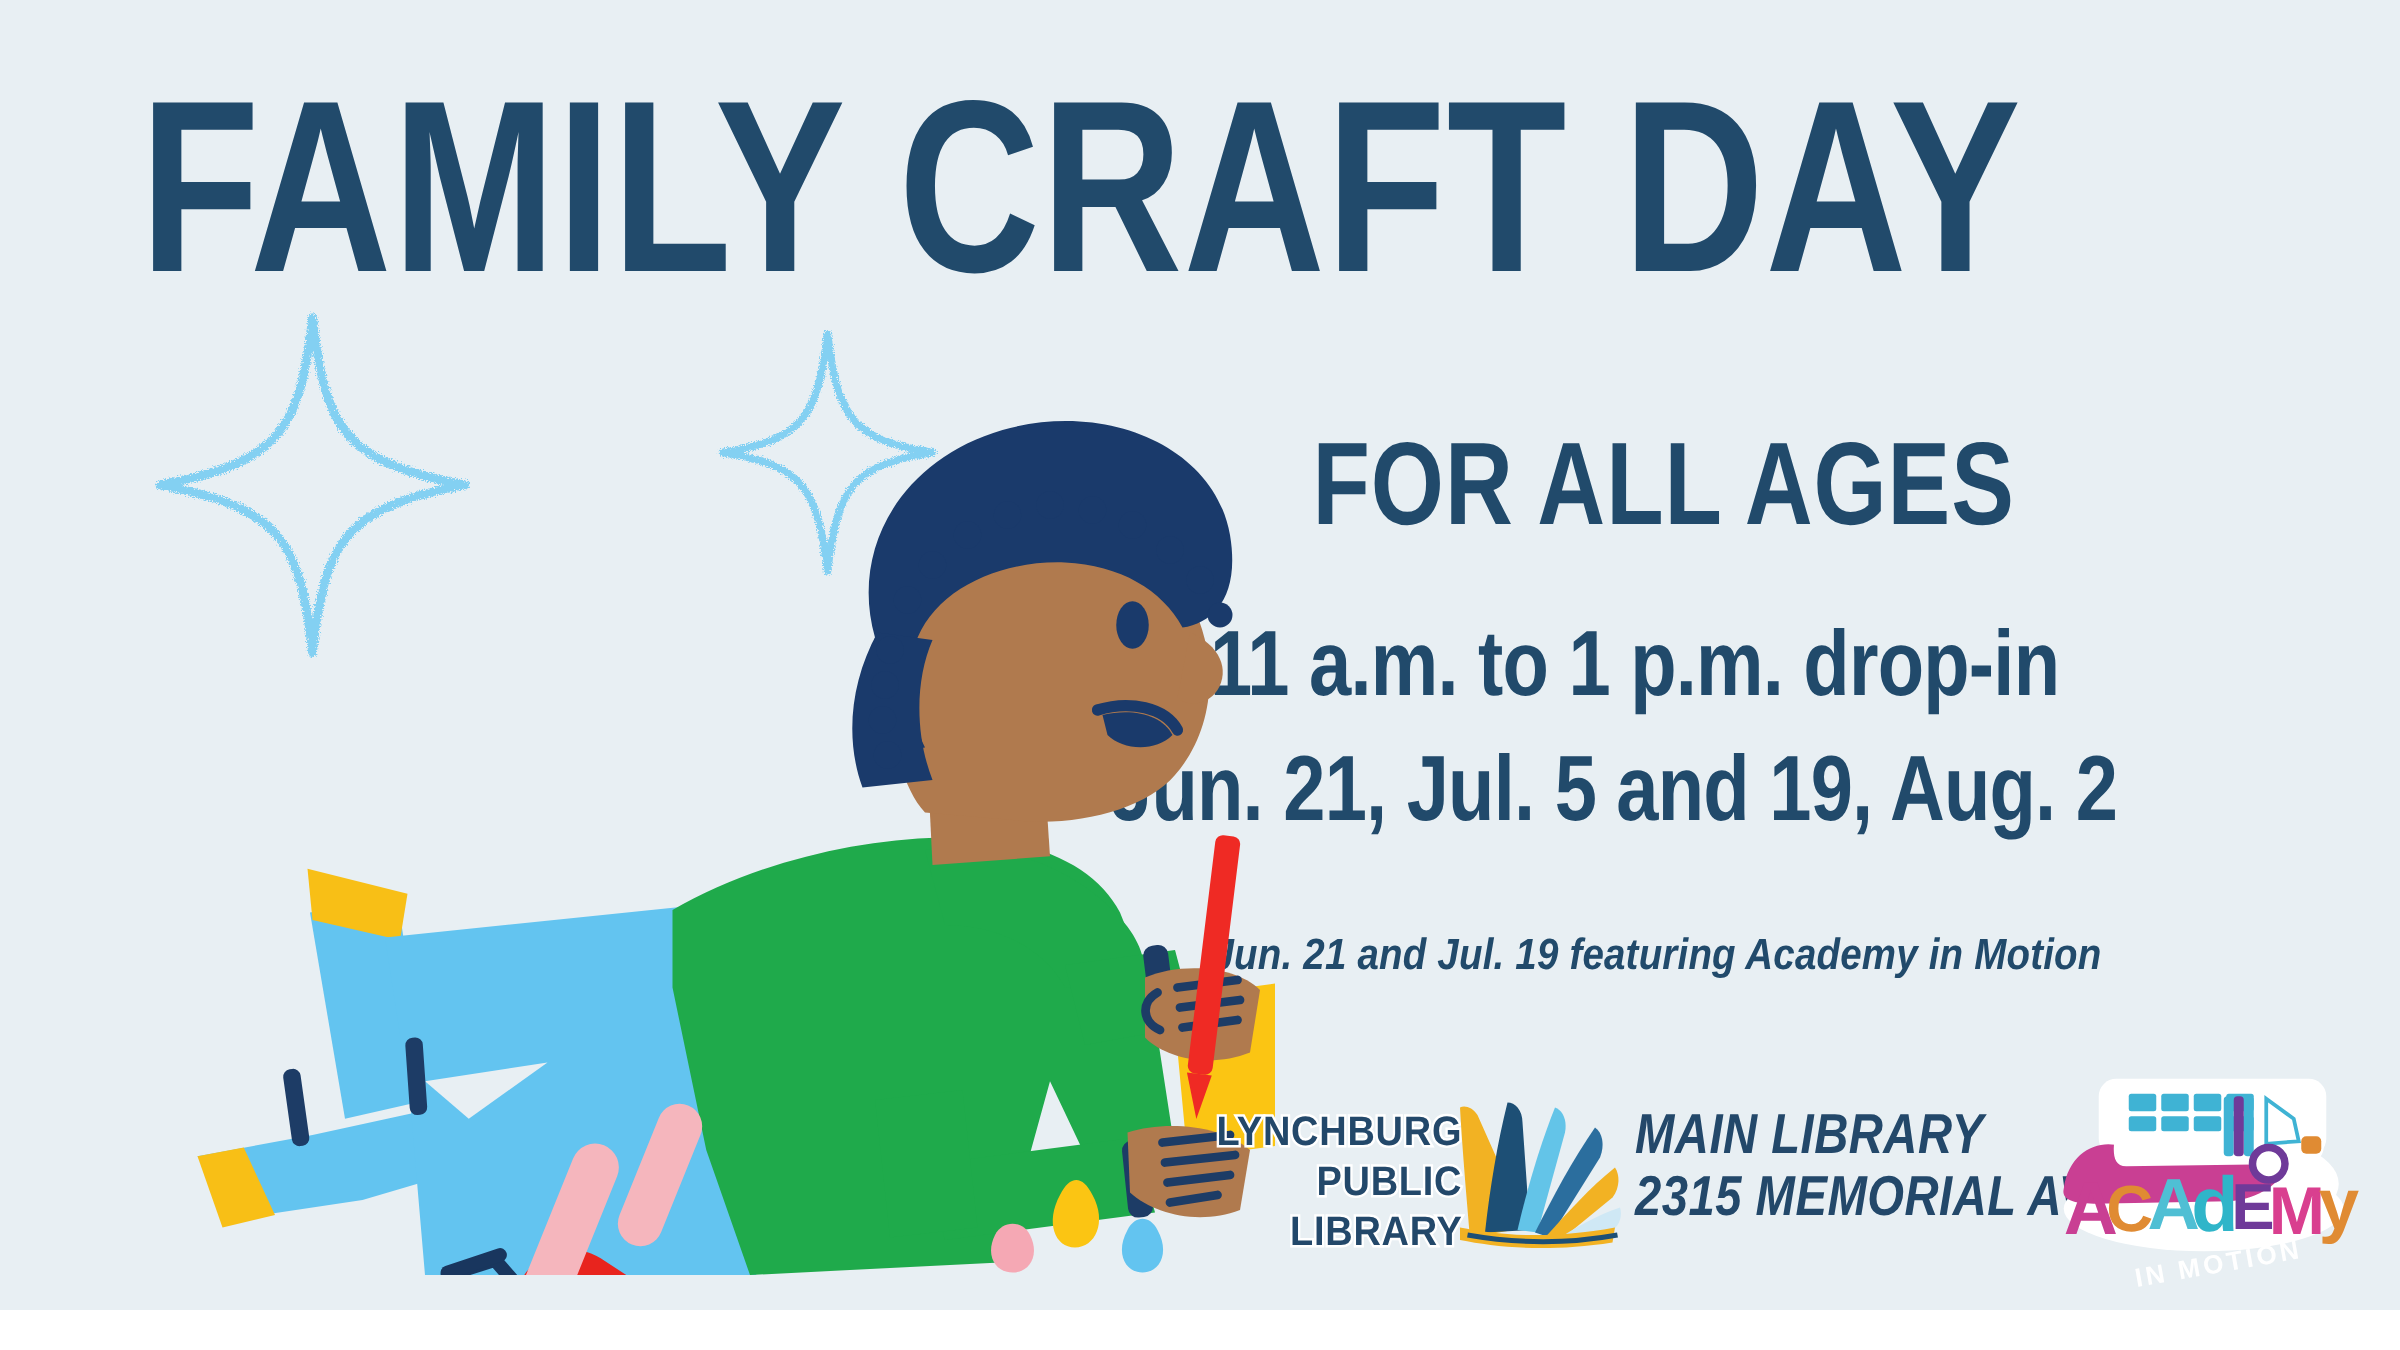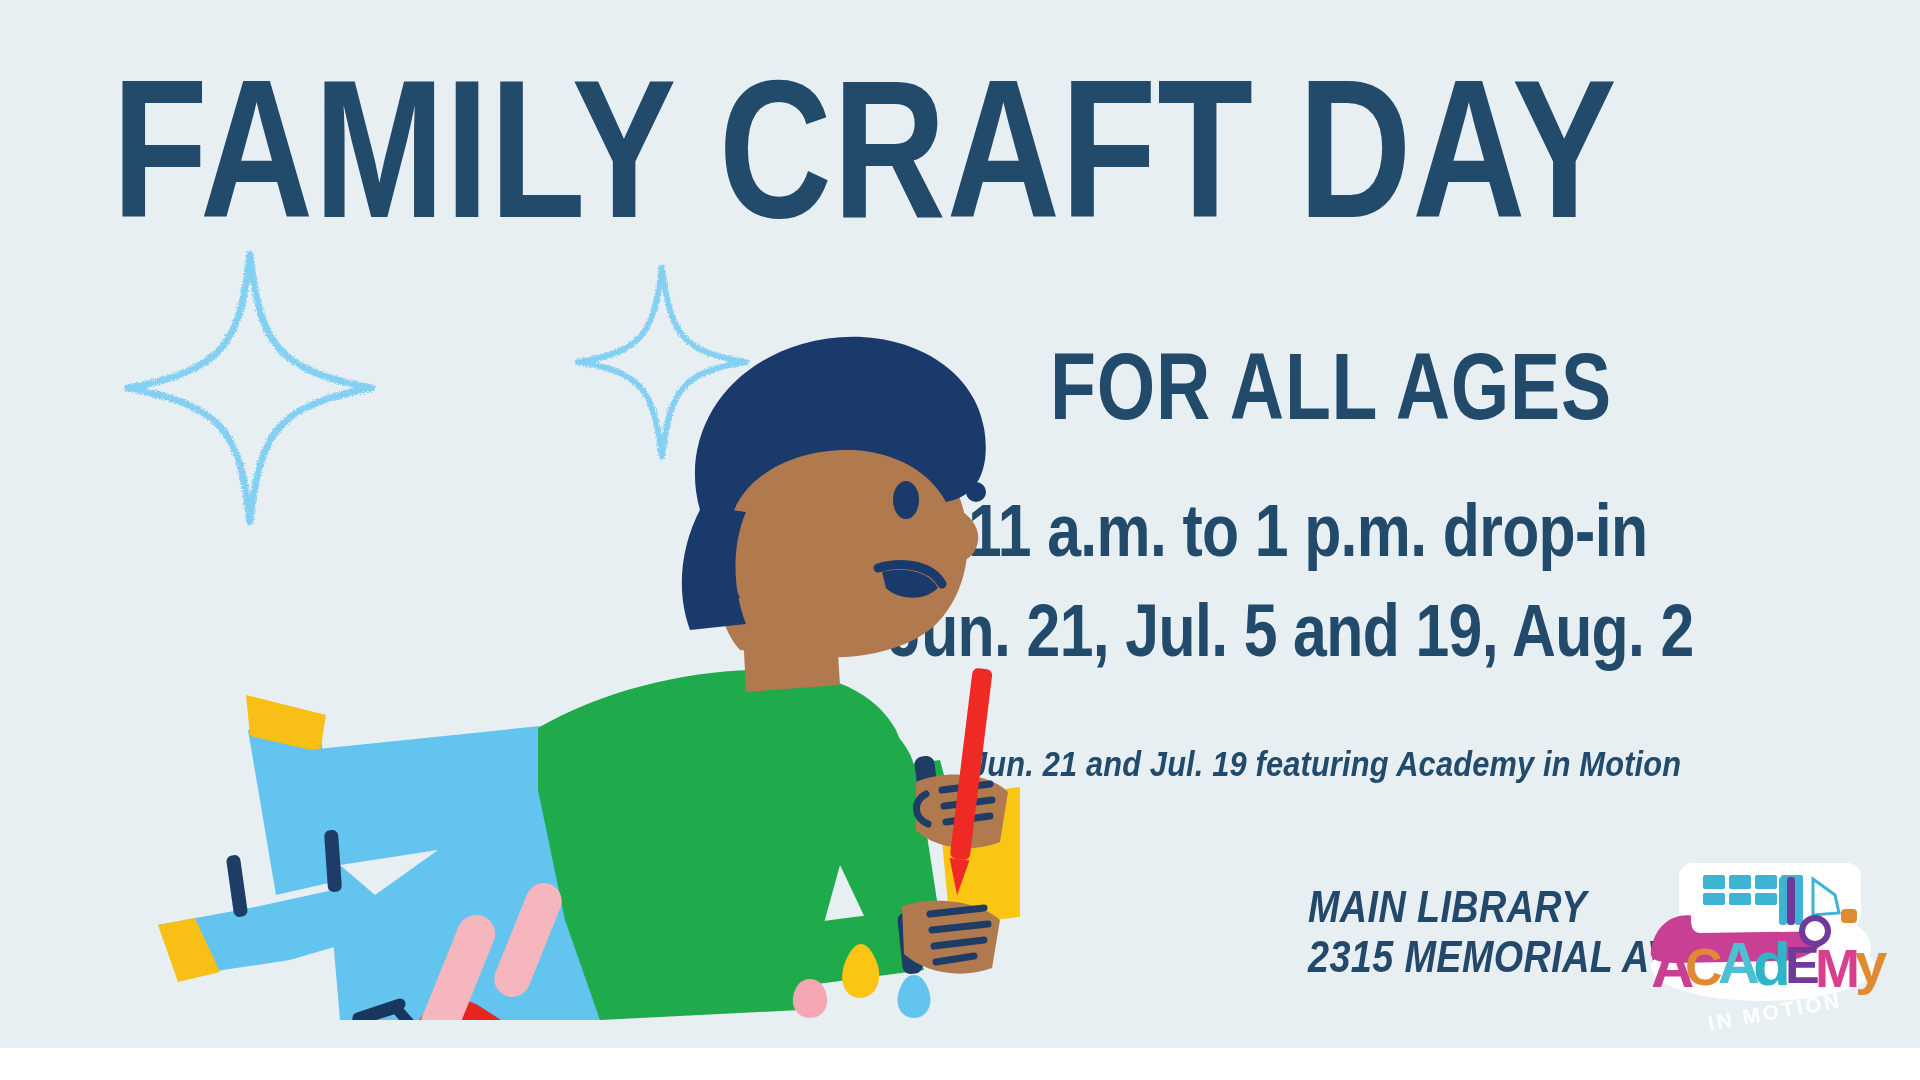--- a/index.html
+++ b/index.html
@@ -316,20 +316,35 @@
       <g>
         <path d="M756 668 C748 684 756 698 770 698 C784 698 792 684 784 668 C778 656 762 656 756 668 Z" fill="#f5a8b4"></path>
         <path d="M808 636 C796 658 804 678 820 678 C836 678 846 658 834 636 C826 620 816 620 808 636 Z" fill="#fbc513"></path>
         <path d="M862 664 C852 682 860 698 874 698 C888 698 896 682 886 664 C880 652 868 652 862 664 Z" fill="#63c4f0"></path>
       </g>
     </svg>
   </div>
 
   <div id="footer">
 
+    <div id="lpl-logo">
+      <div class="lpl-word" id="lpl-w1">LYNCHBURG</div>
+      <div class="lpl-word" id="lpl-w2">PUBLIC</div>
+      <div class="lpl-word" id="lpl-w3">LIBRARY</div>
+      <svg style="position:absolute; left:158px; top:0px;" width="140" height="130" viewBox="0 0 140 130">
+        <path d="M18 120 C16 96 12 52 10 16 C14 14 20 16 24 22 L64 112 Z" fill="#f2b223"></path>
+        <path d="M30 116 C34 80 40 44 48 12 C54 12 60 18 60 28 L66 114 Z" fill="#1d4f75"></path>
+        <path d="M56 114 C64 80 74 46 86 16 C92 18 96 26 94 36 L72 116 Z" fill="#63c4e8"></path>
+        <path d="M70 116 C84 88 100 58 118 32 C124 36 126 46 122 56 L82 120 Z" fill="#2b6e9e"></path>
+        <path d="M78 120 C96 100 114 80 134 64 C138 70 138 80 132 88 L88 124 Z" fill="#f2b223"></path>
+        <path d="M84 124 C102 112 120 102 138 96 C140 102 138 110 132 114 L92 128 Z" fill="#cfe8f5"></path>
+        <path d="M10 112 C40 118 80 122 134 112 L132 124 C80 132 40 128 10 122 Z" fill="#f2b223"></path>
+        <path d="M16 118 C50 124 92 126 136 118" stroke="#1d4f75" stroke-width="4" fill="none"></path>
+      </svg>
+    </div>
 
     <div id="address">
       <div class="addr-line">MAIN LIBRARY</div>
       <div class="addr-line">2315 MEMORIAL AVE.</div>
     </div>
 
     <svg id="aim-logo" viewBox="0 0 250 185">
 
       <g fill="#ffffff">
         <rect x="34" y="8" width="182" height="62" rx="14"></rect>

